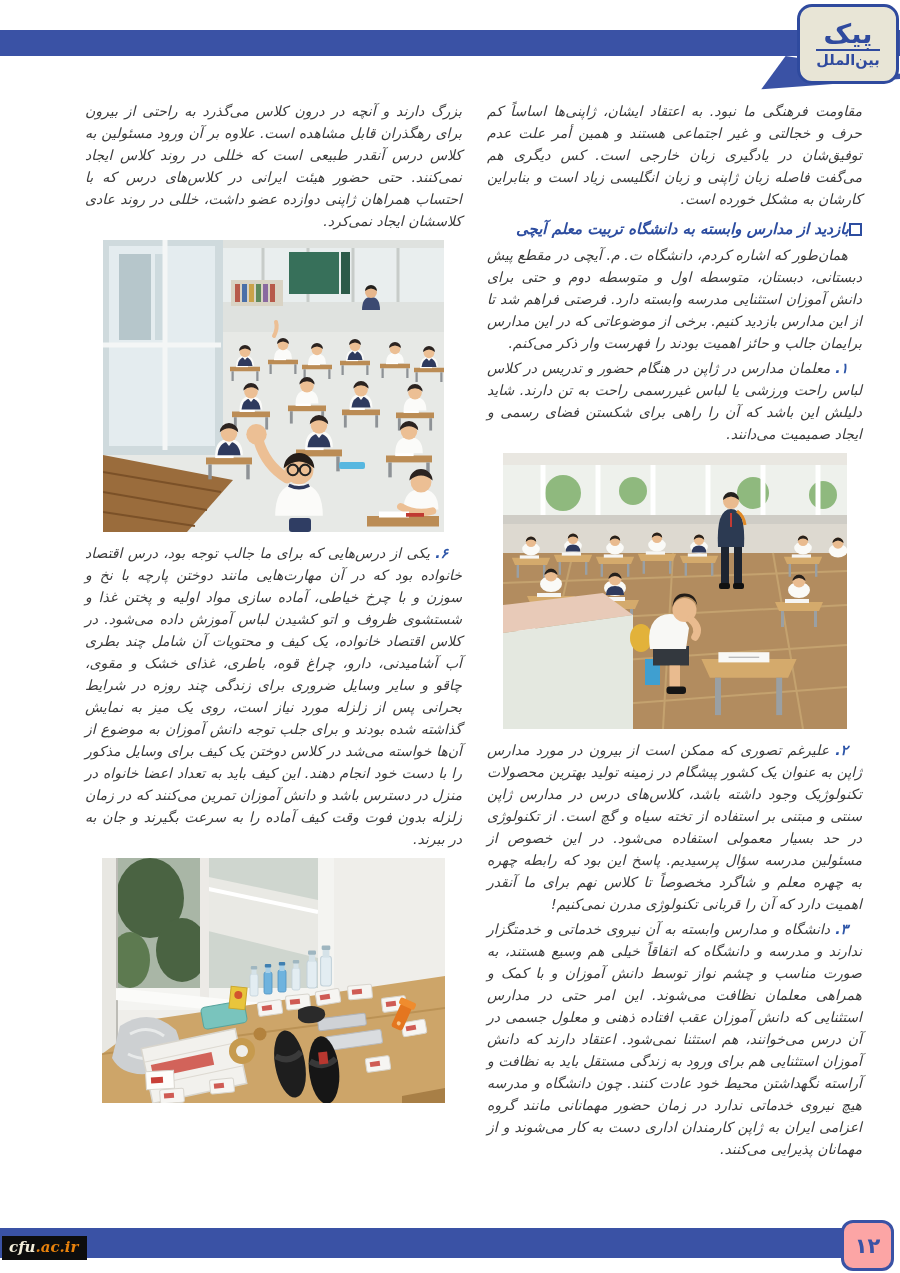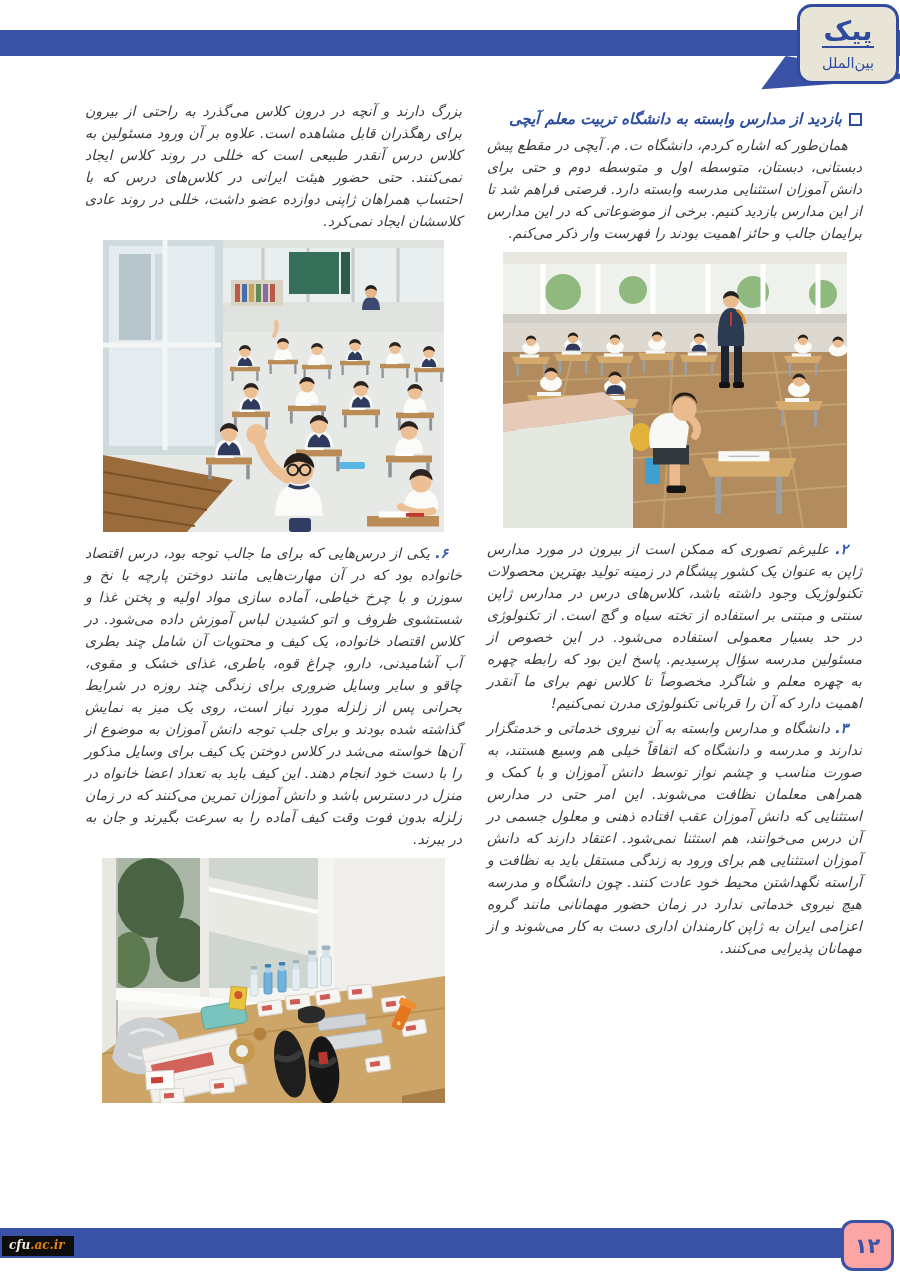--- a/index.html
+++ b/index.html
@@ -6,68 +6,70 @@
   .page{position:relative;width:900px;height:1273px;background:#ffffff;overflow:hidden;
         font-family:"DejaVu Sans",sans-serif;color:#3b3b3b;}
   
   .top-band{position:absolute;left:0;top:30px;width:900px;height:26px;background:#3a52a5;}
   .band-wedge{position:absolute;left:757px;top:56px;width:143px;height:34px;background:#3a52a5;
         clip-path:polygon(20% 0,100% 52%,100% 68%,3% 98%);}
   .logo{position:absolute;left:797px;top:4px;width:96px;height:74px;background:#e8e5d6;
         border:3px solid #2f4a9e;border-radius:15px;z-index:3;display:flex;flex-direction:column;
         align-items:center;justify-content:center;line-height:1;}
   .logo-title{color:#2f4a9e;font-weight:bold;font-size:27px;margin-bottom:2px;}
-  .logo-sub{color:#2f4a9e;font-weight:normal;font-size:14.5px;border-top:2.5px solid #2f4a9e;padding-top:8px;}
+  .logo-sub{color:#2f4a9e;font-weight:bold;font-size:14.5px;border-top:2.5px solid #2f4a9e;padding-top:2px;}
   
   .col{position:absolute;top:100px;direction:rtl;text-align:justify;font-size:14px;line-height:22px;font-style:italic;}
   .col-right{left:487px;width:375px;}
   .col-left{left:85px;width:377px;}
   .col p{margin:0 0 3px 0;}
   p.indent{text-indent:14px;}
   .num{color:#2d55a8;font-weight:bold;}
-  .section-heading{display:flex;align-items:center;gap:7px;color:#2d4da0;font-size:15px;
+  .section-heading{display:flex;align-items:center;color:#2d4da0;font-size:15px;
         font-weight:bold;margin:9px 0 5px 0;line-height:20px;}
   .bullet-square{flex:0 0 auto;width:9px;height:9px;border:2.5px solid #2d4da0;background:#fff;}
   
   figure.photo{margin:8px auto 10px auto;padding:0;display:block;overflow:hidden;}
   figure.photo svg{display:block;width:100%;height:100%;}
   .ph1{width:341px;height:292px;}
   .ph2{width:344px;height:276px;}
   .ph3{width:343px;height:245px;margin-bottom:0;}
   
   .bottom-band{position:absolute;left:0;top:1228px;width:853px;height:30px;background:#3a52a5;}
   .page-badge{position:absolute;left:841px;top:1220px;width:47px;height:45px;background:#fca5a5;
         border:3px solid #3a52a5;border-radius:12px;display:flex;align-items:center;justify-content:center;
         color:#3a52a5;font-weight:bold;font-size:21px;z-index:2;}
   .watermark{position:absolute;left:2px;top:1236px;background:#0d0d0d;padding:2px 9px 4px 7px;
-        font-family:"DejaVu Serif",serif;font-style:italic;font-weight:bold;font-size:12px;z-index:3;}
+        font-family:"DejaVu Serif",serif;font-style:italic;font-weight:bold;font-size:15px;z-index:3;}
   .wm-name{color:#f3eeda;}
   .wm-domain{color:#e8820c;}
 </style>
 </head>
 <body>
 
 <div class="page">
 
   <div class="top-band"></div>
   <div class="band-wedge"></div>
   <div class="logo">
     <div class="logo-title">پیک</div>
     <div class="logo-sub">بین‌الملل</div>
   </div>
 
   <section class="col col-right">
+    <p>مقاومت فرهنگی ما نبود. به اعتقاد ایشان، ژاپنی‌ها اساساً کم حرف و خجالتی و غیر اجتماعی هستند و همین أمر علت عدم توفیق‌شان در یادگیری زبان خارجی است. کس دیگری هم می‌گفت فاصله زبان ژاپنی و زبان انگلیسی زیاد است و بنابراین کارشان به مشکل خورده است.</p>
 
     <h2 class="section-heading">
       <span class="bullet-square"></span>
       <span>بازدید از مدارس وابسته به دانشگاه تربیت معلم آیچی</span>
     </h2>
 
     <p class="indent">همان‌طور که اشاره کردم، دانشگاه ت. م. آیچی در مقطع پیش دبستانی، دبستان، متوسطه اول و متوسطه دوم و حتی برای دانش آموزان استثنایی مدرسه وابسته دارد. فرصتی فراهم شد تا از این مدارس بازدید کنیم. برخی از موضوعاتی که در این مدارس برایمان جالب و حائز اهمیت بودند را فهرست وار ذکر می‌کنم.</p>
 
+    <p class="indent item"><span class="num">۱.</span> <span>معلمان مدارس در ژاپن در هنگام حضور و تدریس در کلاس لباس راحت ورزشی یا لباس غیررسمی راحت به تن دارند. شاید دلیلش این باشد که آن را راهی برای شکستن فضای رسمی و ایجاد صمیمیت می‌دانند.</span></p>
 
     <figure class="photo ph2">
       <svg viewBox="0 0 344 276" xmlns="http://www.w3.org/2000/svg">
         <defs>
           <g id="p2kid">
             <ellipse cx="0" cy="-5" rx="11" ry="8" fill="#fafaf7"></ellipse>
             <circle cx="0" cy="-14" r="6.5" fill="#e9bb8f"></circle>
             <path d="M-6.5,-14 a6.5,6.5 0 0 1 13,0 q-6.5,-6 -13,0 z" fill="#26201b"></path>
           </g>
           <g id="p2vest">

